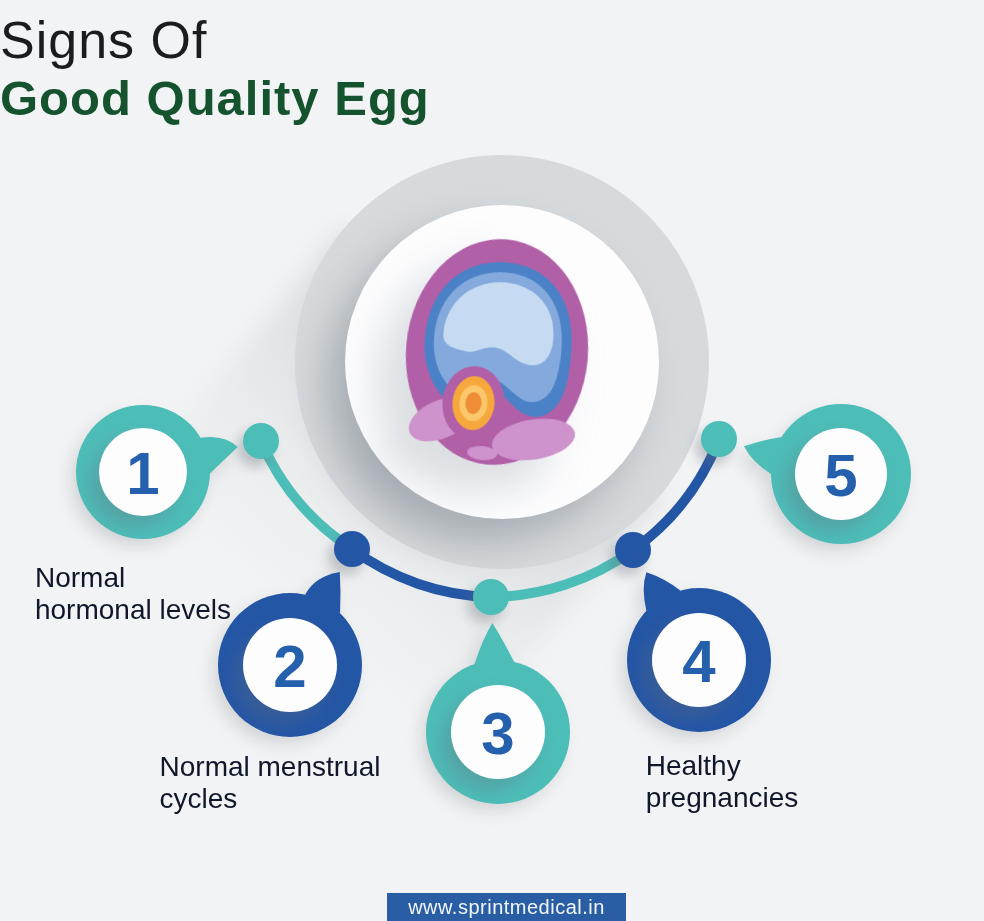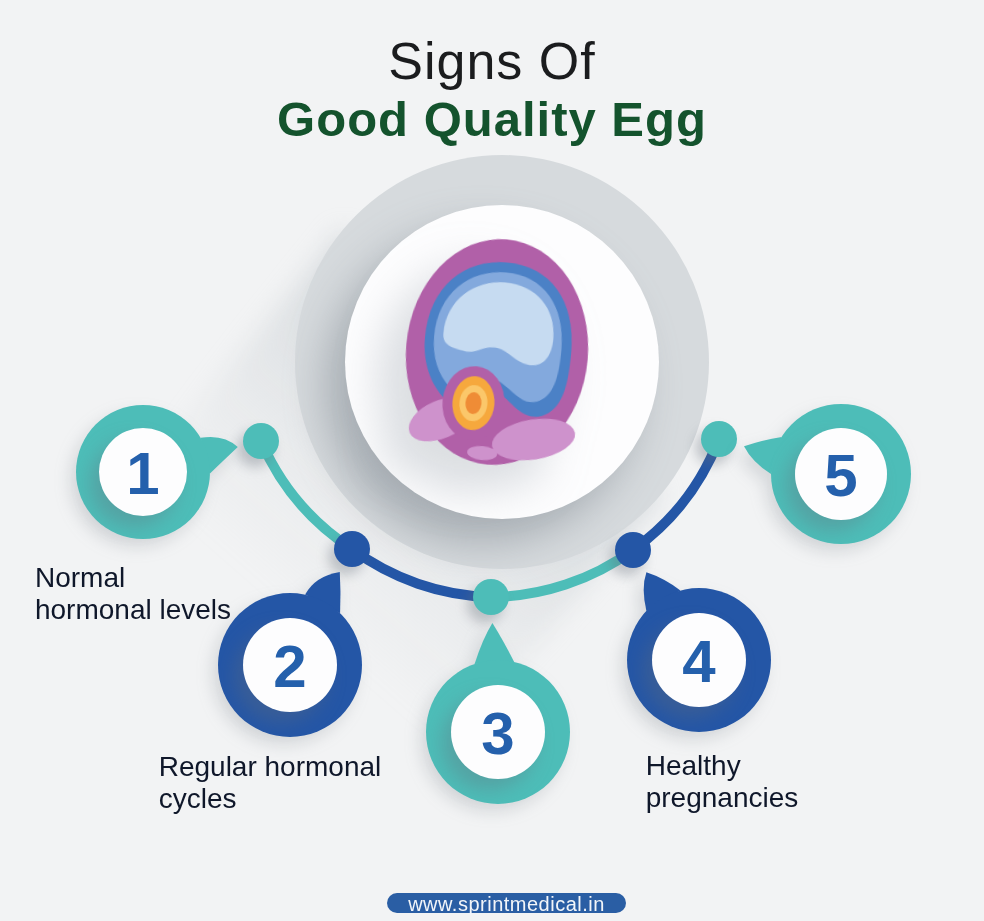--- a/index.html
+++ b/index.html
@@ -6,21 +6,21 @@
   .stage{
     position:relative;
     width:984px;height:921px;
     background:#F2F3F4;
     overflow:hidden;
     font-family:"Liberation Sans", sans-serif;
   }
   
   .title{
     position:absolute;top:10px;left:0;width:100%;
-    text-align:center;z-index:3;margin-top:21px;
+    text-align:left;z-index:3;
   }
   .title .t1{
     font-size:52px;line-height:60px;color:#1B1C1E;
     font-weight:400;letter-spacing:1px;
   }
   .title .t2{
     font-size:49px;line-height:56px;color:#14532d;
     font-weight:700;letter-spacing:1px;
   }
   
@@ -40,23 +40,23 @@
   .label{
     position:absolute;z-index:4;
     transform:translate(-50%,-50%);
     white-space:pre-line;text-align:left;
     font-size:28px;line-height:1.15;color:#0f172a;
     width:max-content;
   }
   
   .footer-bar{
     position:absolute;z-index:4;
-    left:387px;top:893px;width:239px;height:20px;
+    left:387px;top:893px;width:239px;height:28px;
     background:#2A5EA4;
-    display:flex;justify-content:center;border-radius:14px;
+    display:flex;align-items:center;justify-content:center;
   }
   .footer-bar span{
     color:#F2F5F9;font-size:20px;letter-spacing:0.5px;
   }
 </style>
 </head>
 <body>
 
 <div class="stage">
 
@@ -142,21 +142,21 @@
   </svg>
 
   <div class="num" style="left:143px;top:474px;">1</div>
   <div class="num" style="left:290px;top:667px;">2</div>
   <div class="num" style="left:498px;top:734px;">3</div>
   <div class="num" style="left:699px;top:662px;">4</div>
   <div class="num" style="left:841px;top:476px;">5</div>
 
   <div class="label" style="left:133px;top:594px;">Normal
 hormonal levels</div>
-  <div class="label" style="left:270px;top:783px;">Regular hormonal
+  <div class="label" style="left:270px;top:783px;">Normal menstrual
 cycles</div>
   <div class="label" style="left:722px;top:782px;">Healthy
 pregnancies</div>
 
   <div class="footer-bar">
     <span>www.sprintmedical.in</span>
   </div>
 
 </div>
 

